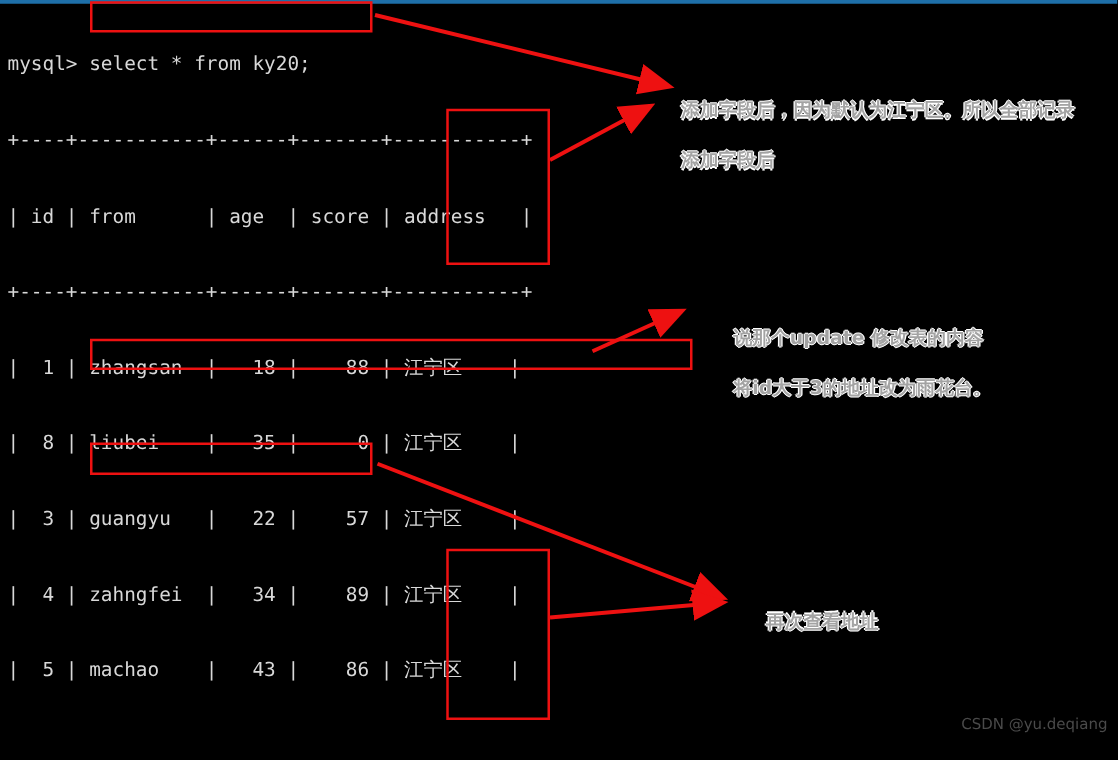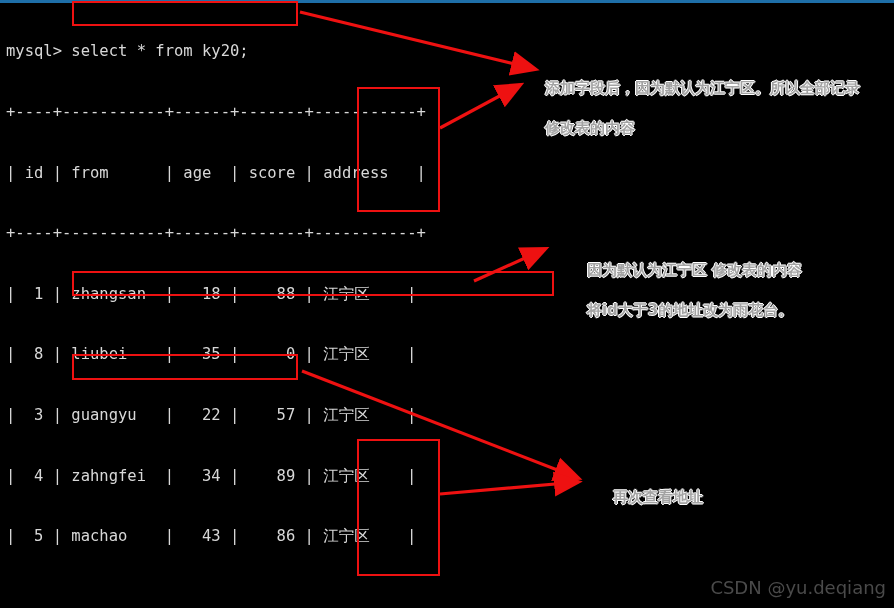--- a/index.html
+++ b/index.html
@@ -70,24 +70,24 @@
     position: absolute;
     left: 0; top: 0;
     width: 894px; height: 608px;
     z-index: 6;
     pointer-events: none;
   }
   
   #watermark {
     position: absolute;
     right: 8px;
-    bottom: 10px;
+    bottom: 22px;
     color: #4a4a4a;
     font-family: "DejaVu Sans", "Liberation Sans", sans-serif;
-    font-size: 18px;
+    font-size: 12px;
     z-index: 8;
     white-space: pre;
   }
 </style>
 </head>
 <body>
 
 <div id="screen">
 
   <div id="top-edge"></div>
@@ -146,25 +146,25 @@
 
     <path d="M474,281 L545,249" stroke="#ee1111" stroke-width="3.2" fill="none" marker-end="url(#ah)"></path>
 
     <path d="M302,371 L578,478" stroke="#ee1111" stroke-width="3.2" fill="none" marker-end="url(#ah)"></path>
 
     <path d="M440,494 L578,482" stroke="#ee1111" stroke-width="3.2" fill="none" marker-end="url(#ah)"></path>
   </svg>
 
   <div class="annot" style="left:524px; top:58px;">
     <span>添加字段后，因为默认为江宁区。所以全部记录</span><br>
-    <span>修改表的内容</span>
+    <span>添加字段后</span>
   </div>
 
   <div class="annot" style="left:566px; top:240px;">
-    <span>因为默认为江宁区 修改表的内容</span><br>
+    <span>说那个update 修改表的内容</span><br>
     <span>将id大于3的地址改为雨花台。</span>
   </div>
 
   <div class="annot" style="left:592px; top:467px;text-align:right;">
     <span>再次查看地址</span>
   </div>
 
   <div id="watermark">CSDN @yu.deqiang</div>
 
 </div>

